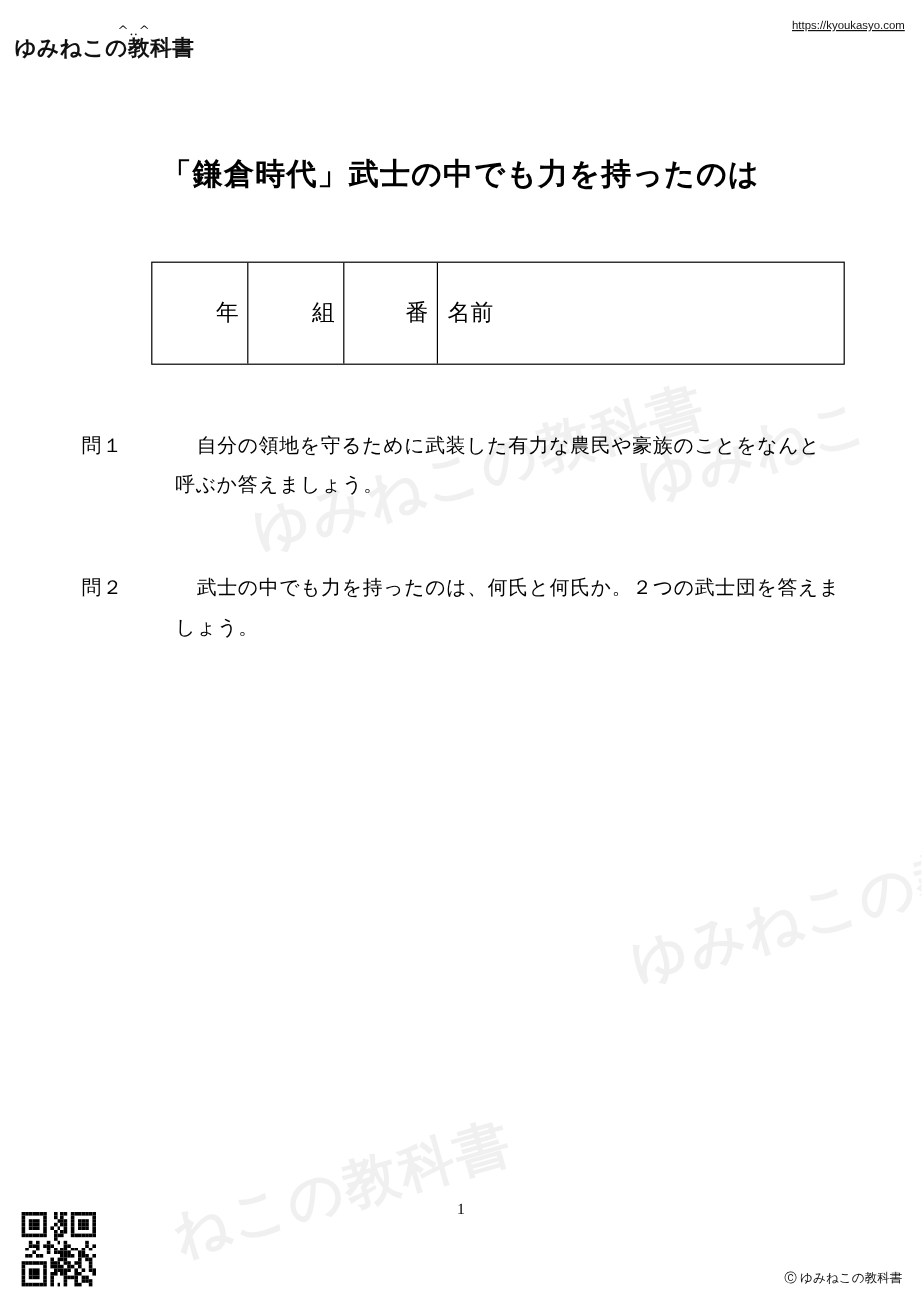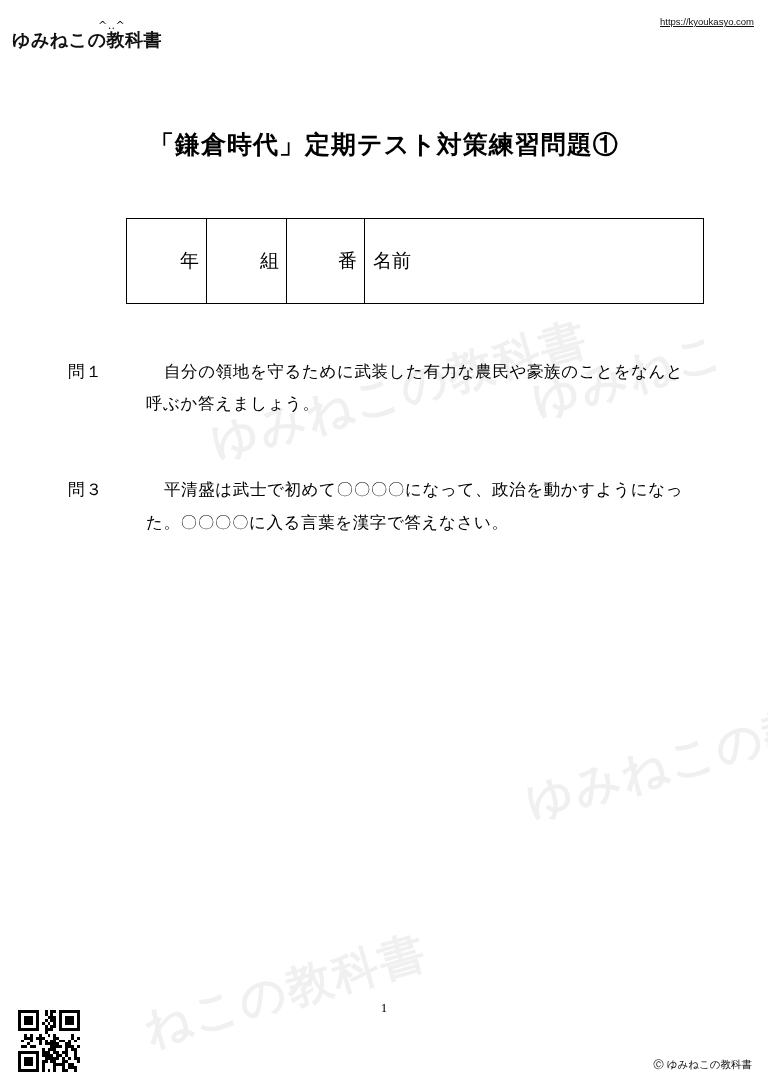--- a/index.html
+++ b/index.html
@@ -147,21 +147,21 @@
     top: 1000px;
     text-align: center;
     font-family: "Liberation Serif", serif;
     font-size: 13px;
     color: #000;
   }
   .copyright {
     position: absolute;
     right: 16px;
     bottom: 14px;
-    font-family: Liberation Sans, sans-serif;
+    font-family: Liberation Serif, serif;
     font-size: 10.5px;
     color: #111;
   }
   
   .qr {
     position: absolute;
     left: 18px;
     bottom: 14px;
     width: 62px;
     height: 62px;
@@ -185,37 +185,37 @@
   <div class="watermark wm2">ゆみねこ</div>
   <div class="watermark wm3">ゆみねこの教科書</div>
   <div class="watermark wm4">ねこの教科書</div>
 
   <div class="brand-logo">
     <span>ゆみねこの教科書</span>
     <span class="cat">^‥^</span>
   </div>
   <div class="site-url">https://kyoukasyo.com</div>
 
-  <div class="doc-title">「鎌倉時代」定期テスト対策練習問題①</div>
+  <div class="doc-title">「鎌倉時代」武士の中でも力を持ったのは</div>
 
   <div class="name-table">
     <div class="nt-cell c1">年</div>
     <div class="nt-cell c2">組</div>
     <div class="nt-cell c3">番</div>
     <div class="nt-cell c4">名前</div>
   </div>
 
   <div class="questions">
     <div class="question">
       <div class="q-label">問１</div>
       <div class="q-body">自分の領地を守るために武装した有力な農民や豪族のことをなんと呼ぶか答えましょう。</div>
     </div>
     <div class="question">
-      <div class="q-label">問３</div>
-      <div class="q-body">平清盛は武士で初めて〇〇〇〇になって、政治を動かすようになった。〇〇〇〇に入る言葉を漢字で答えなさい。</div>
+      <div class="q-label">問２</div>
+      <div class="q-body">武士の中でも力を持ったのは、何氏と何氏か。２つの武士団を答えましょう。</div>
     </div>
   </div>
 
   <div class="page-number">1</div>
   <div class="copyright">Ⓒ ゆみねこの教科書</div>
 
   <div class="qr">
     <div class="qr-grid" id="qr-grid">
         <i class="on"></i>
         <i class="on"></i>

